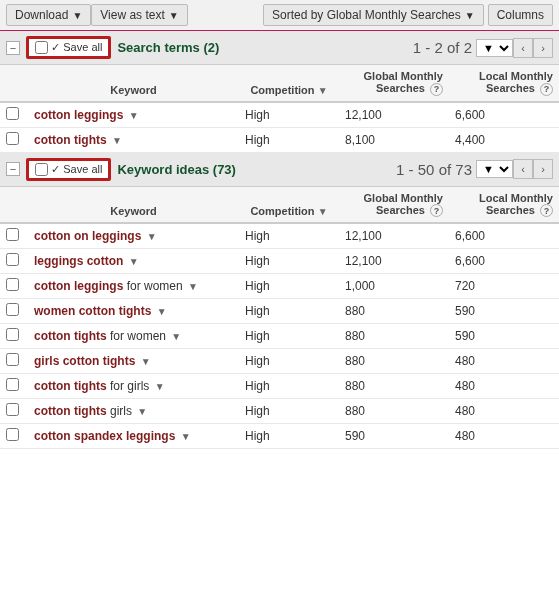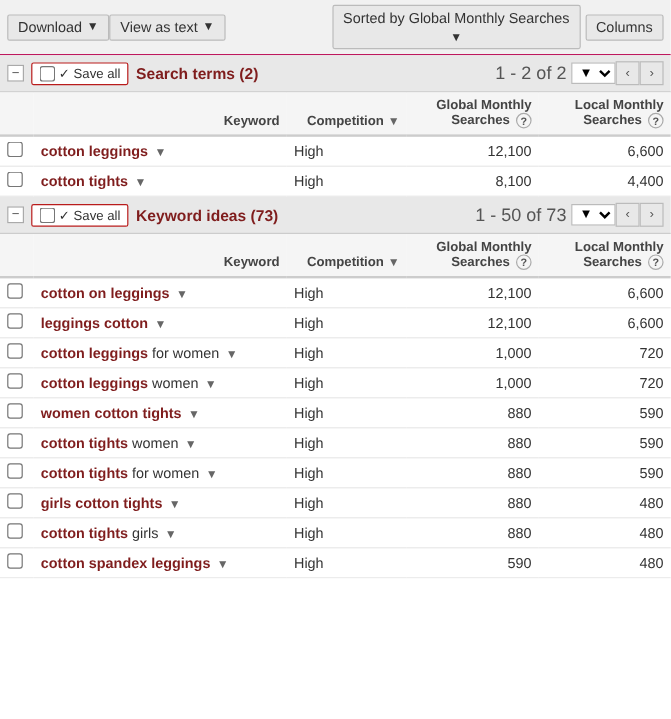--- a/index.html
+++ b/index.html
@@ -32,21 +32,20 @@
       display: inline-flex;
       align-items: center;
       background: #e8e8e8;
       border: 1px solid #bbb;
       border-radius: 2px;
       padding: 3px 8px;
       cursor: pointer;
       font-size: 12px;
       color: #333;
       gap: 4px;
-      flex-direction: column;
     }
     .chevron { font-size: 10px; }
 
     
     .section-header {
       display: flex;
       align-items: center;
       background: #e8e8e8;
       border-bottom: 1px solid #ccc;
       padding: 5px 6px;
@@ -62,31 +61,31 @@
       cursor: pointer;
       font-size: 11px;
       margin-right: 6px;
       color: #555;
     }
     .save-all-btn {
       display: inline-flex;
       align-items: center;
       gap: 3px;
       background: #fff;
-      border: 1px solid #b91c1c;
+      border: 3px solid #b91c1c;
       border-radius: 2px;
       padding: 2px 6px;
       cursor: pointer;
       font-size: 11px;
       color: #333;
       margin-right: 6px;
       justify-content: center;
     }
     .save-all-btn input[type=checkbox] { margin: 0; }
-    .section-title { font-weight: bold; font-size: 13px; color: #7f1d1d; }
+    .section-title { font-weight: bold; font-size: 13px; color: #14532d; }
     .section-spacer { flex: 1; }
     .pagination-info { font-size: 15px; color: #555; margin-right: 4px; }
     .pagination-select {
       font-size: 11px;
       border: 1px solid #bbb;
       background: #fff;
       padding: 1px 2px;
       cursor: pointer;
     }
     .nav-btn {
@@ -104,33 +103,33 @@
 
     
     table {
       width: 100%;
       border-collapse: collapse;
     }
     th {
       background: #f5f5f5;
       border-bottom: 2px solid #ccc;
       padding: 5px 6px;
-      text-align: right;
+      text-align: center;
       font-size: 11px;
       font-weight: bold;
       color: #444;
       vertical-align: bottom;
     }
     th.num { text-align: right; }
     td {
       padding: 4px 6px;
       border-bottom: 1px solid #e8e8e8;
       vertical-align: middle;
     }
-    td.num { text-align: right; color: #333; }
+    td.num { color: #333; }
     .kw-link { color: #7f1d1d; text-decoration: none; font-weight: bold; }
     .kw-plain { color: #333; font-weight: normal; }
     .kw-dropdown { color: #666; font-size: 10px; cursor: pointer; margin-left: 2px; }
     .check-cell { width: 28px; }
     .check-cell input { margin: 0; cursor: pointer; }
     .sort-arrow {
       display: inline-block;
       width: 10px;
       color: #666;
       font-size: 10px;
@@ -319,69 +318,57 @@
       </td>
       <td>High</td>
       <td class="num">1,000</td>
       <td class="num">720</td>
     </tr>
       <tr>
       <td class="check-cell">
         <input type="checkbox" style="">
       </td>
       <td>
-        <a class="kw-link" href="#">cotton leggings</a><span class="kw-plain"> women</span>
-        <span class="kw-dropdown">▼</span>
-      </td>
-      <td>High</td>
-      <td class="num">1,000</td>
-      <td class="num">720</td>
-    </tr>
-      <tr>
-      <td class="check-cell">
-        <input type="checkbox" style="">
-      </td>
-      <td>
         <a class="kw-link" href="#">women cotton tights</a><span class="kw-plain"></span>
         <span class="kw-dropdown">▼</span>
       </td>
       <td>High</td>
       <td class="num">880</td>
       <td class="num">590</td>
     </tr>
       <tr>
       <td class="check-cell">
         <input type="checkbox" style="">
       </td>
       <td>
-        <a class="kw-link" href="#">cotton tights</a><span class="kw-plain"> women</span>
+        <a class="kw-link" href="#">cotton tights</a><span class="kw-plain"> for women</span>
         <span class="kw-dropdown">▼</span>
       </td>
       <td>High</td>
       <td class="num">880</td>
       <td class="num">590</td>
     </tr>
       <tr>
       <td class="check-cell">
         <input type="checkbox" style="">
       </td>
       <td>
-        <a class="kw-link" href="#">cotton tights</a><span class="kw-plain"> for women</span>
-        <span class="kw-dropdown">▼</span>
-      </td>
-      <td>High</td>
-      <td class="num">880</td>
-      <td class="num">590</td>
-    </tr>
-      <tr>
-      <td class="check-cell">
-        <input type="checkbox" style="">
-      </td>
-      <td>
         <a class="kw-link" href="#">girls cotton tights</a><span class="kw-plain"></span>
+        <span class="kw-dropdown">▼</span>
+      </td>
+      <td>High</td>
+      <td class="num">880</td>
+      <td class="num">480</td>
+    </tr>
+      <tr>
+      <td class="check-cell">
+        <input type="checkbox" style="">
+      </td>
+      <td>
+        <a class="kw-link" href="#">cotton tights</a><span class="kw-plain"> for girls</span>
         <span class="kw-dropdown">▼</span>
       </td>
       <td>High</td>
       <td class="num">880</td>
       <td class="num">480</td>
     </tr>
       <tr>
       <td class="check-cell">
         <input type="checkbox" style="">
       </td>

